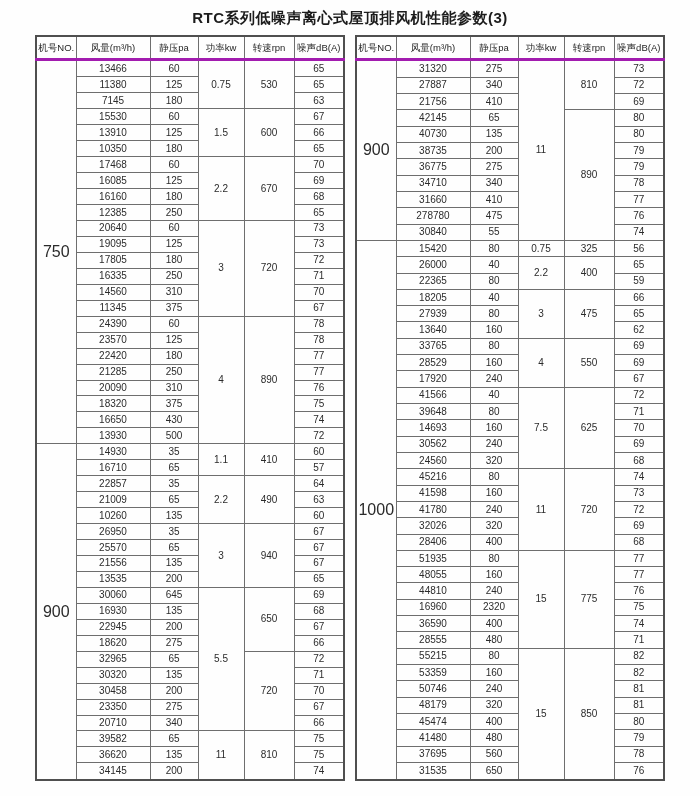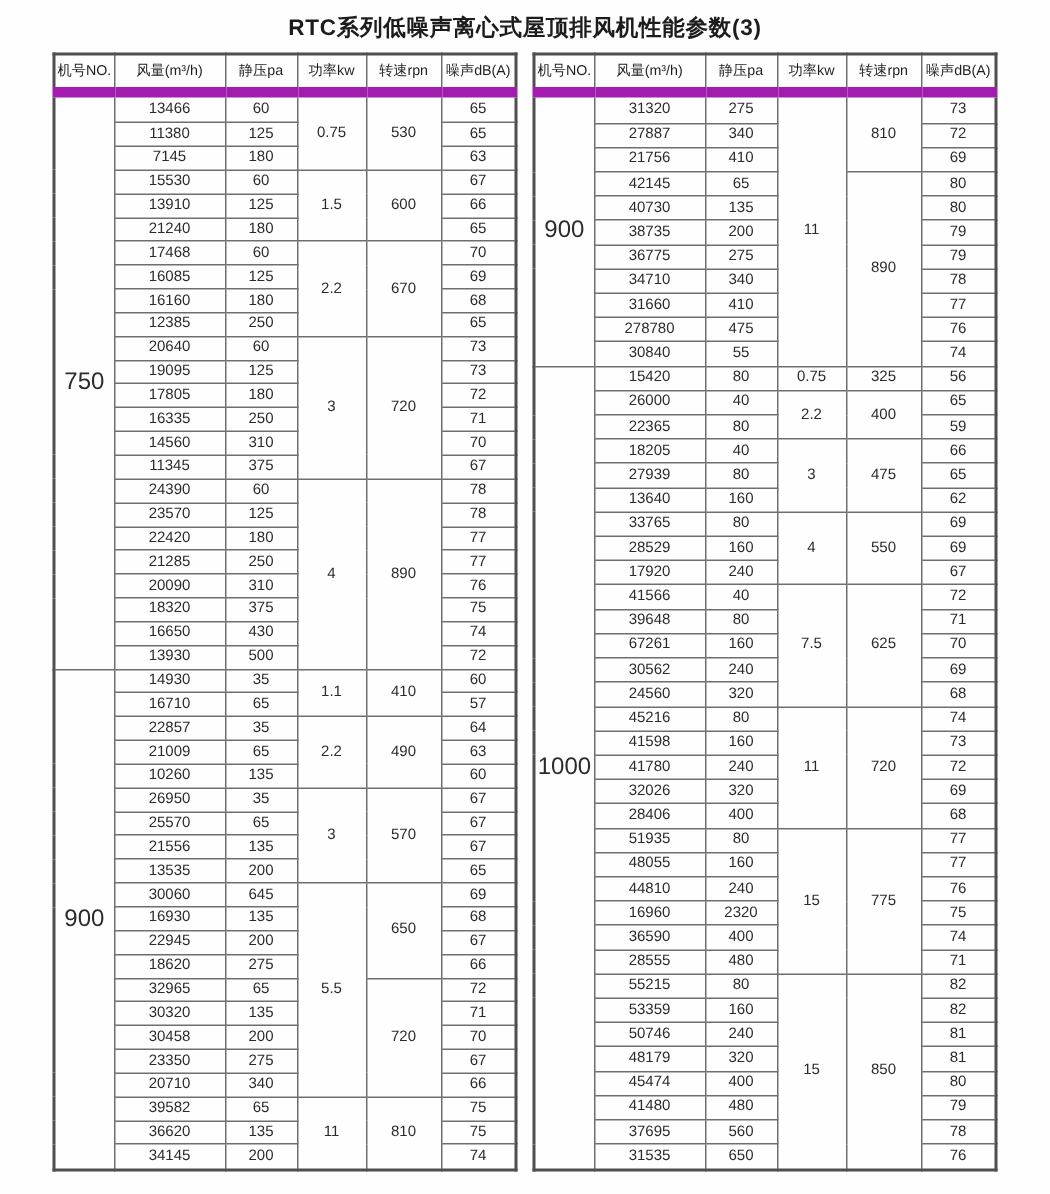--- a/index.html
+++ b/index.html
@@ -18,21 +18,21 @@
     border-collapse:collapse;table-layout:fixed;
     width:308px;height:746px;border:2px solid #4f4f4f;
   }
   .spec-table th,.spec-table td{
     border:1px solid #6e6e6e;text-align:center;vertical-align:middle;
     padding:0;font-size:10px;line-height:1;color:#2b2b2b;
     overflow:hidden;white-space:nowrap;
   }
   .spec-table thead th{
     font-size:9.5px;font-weight:normal;height:21px;color:#1f1f1f;
-    border-bottom:7px solid #a21caf;
+    border-bottom:3px solid #a21caf;
   }
   .spec-table td.model-cell{font-size:16px;}
 </style>
 </head>
 <body>
 
 <div class="page">
   <div class="title">RTC系列低噪声离心式屋顶排风机性能参数(3)</div>
   <div class="tables">
     <table class="spec-table" id="table-0">
@@ -79,21 +79,21 @@
             <td rowspan="3">1.5</td>
             <td rowspan="3">600</td>
             <td>67</td>
           </tr>
           <tr>
             <td>13910</td>
             <td>125</td>
             <td>66</td>
           </tr>
           <tr>
-            <td>21240</td>
+            <td>10350</td>
             <td>180</td>
             <td>65</td>
           </tr>
           <tr>
             <td>17468</td>
             <td>60</td>
             <td rowspan="4">2.2</td>
             <td rowspan="4">670</td>
             <td>70</td>
           </tr>
@@ -213,21 +213,21 @@
           </tr>
           <tr>
             <td>10260</td>
             <td>135</td>
             <td>60</td>
           </tr>
           <tr>
             <td>26950</td>
             <td>35</td>
             <td rowspan="4">3</td>
-            <td rowspan="4">570</td>
+            <td rowspan="4">940</td>
             <td>67</td>
           </tr>
           <tr>
             <td>25570</td>
             <td>65</td>
             <td>67</td>
           </tr>
           <tr>
             <td>21556</td>
             <td>135</td>
@@ -444,21 +444,21 @@
             <td rowspan="5">7.5</td>
             <td rowspan="5">625</td>
             <td>72</td>
           </tr>
           <tr>
             <td>39648</td>
             <td>80</td>
             <td>71</td>
           </tr>
           <tr>
-            <td>67261</td>
+            <td>14693</td>
             <td>160</td>
             <td>70</td>
           </tr>
           <tr>
             <td>30562</td>
             <td>240</td>
             <td>69</td>
           </tr>
           <tr>
             <td>24560</td>

